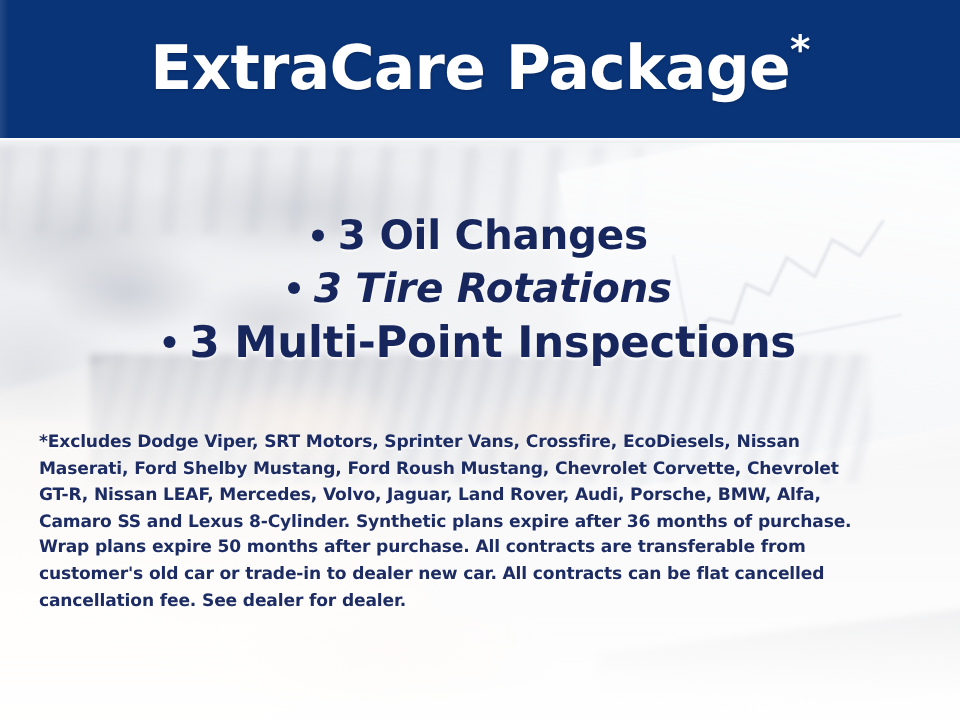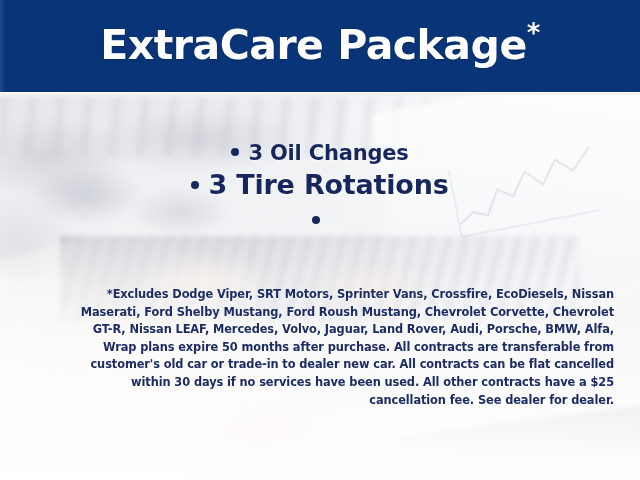--- a/index.html
+++ b/index.html
@@ -224,41 +224,41 @@
   }
   .bullet-line {
     color: #17275e;
     font-family: "DejaVu Sans", sans-serif;
     font-weight: bold;
     line-height: 1.30;
     letter-spacing: -0.2px;
     white-space: nowrap;
     text-shadow: 0 1px 2px rgba(255,255,255,0.85);
   }
-  .bullet-line.s1 { font-size: 21px; }
-  .bullet-line.s2 { font-size: 27px; }
+  .bullet-line.s1 { font-size: 27px; }
+  .bullet-line.s2 { font-size: 27px; font-style: italic; }
   .bullet-line.s3 { font-size: 29px; }
   .bullet-dot {
     display: inline-block;
     width: 8px; height: 8px;
     border-radius: 50%;
     background: #17275e;
     vertical-align: middle;
     margin-right: 9px;
     position: relative;
     top: -2px;
   }
 
   
   .disclaimer {
     position: absolute;
     left: 26px;
     top: 286px;
     width: 588px;
-    text-align: right;
+    text-align: left;
   }
   .disclaimer p {
     margin: 0;
     color: #1d2d63;
     font-family: "DejaVu Sans", sans-serif;
     font-weight: bold;
     font-size: 11.4px;
     line-height: 17.6px;
     letter-spacing: -0.1px;
     white-space: nowrap;
@@ -294,26 +294,26 @@
 
   <div class="banner">
     <div class="banner-edge"></div>
     <h1 class="banner-title"><span>ExtraCare Package</span><span class="star">*</span></h1>
   </div>
   <div class="banner-rule"></div>
 
   <div class="bullets">
     <div class="bullet-line s1"><span class="bullet-dot"></span><span>3 Oil Changes</span></div>
     <div class="bullet-line s2"><span class="bullet-dot"></span><span>3 Tire Rotations</span></div>
-    <div class="bullet-line s3"><span class="bullet-dot"></span></div>
+    <div class="bullet-line s3"><span class="bullet-dot"></span><span>3 Multi-Point Inspections</span></div>
   </div>
 
   <div class="disclaimer">
     <p>*Excludes Dodge Viper, SRT Motors, Sprinter Vans, Crossfire, EcoDiesels, Nissan</p>
     <p>Maserati, Ford Shelby Mustang, Ford Roush Mustang, Chevrolet Corvette, Chevrolet</p>
     <p>GT-R, Nissan LEAF, Mercedes, Volvo, Jaguar, Land Rover, Audi, Porsche, BMW, Alfa,</p>
+    <p>Camaro SS and Lexus 8-Cylinder. Synthetic plans expire after 36 months of purchase.</p>
     <p>Wrap plans expire 50 months after purchase. All contracts are transferable from</p>
     <p>customer's old car or trade-in to dealer new car. All contracts can be flat cancelled</p>
-    <p>within 30 days if no services have been used. All other contracts have a $25</p>
     <p>cancellation fee. See dealer for dealer.</p>
   </div>
 
 </div>
 
 </body></html>

